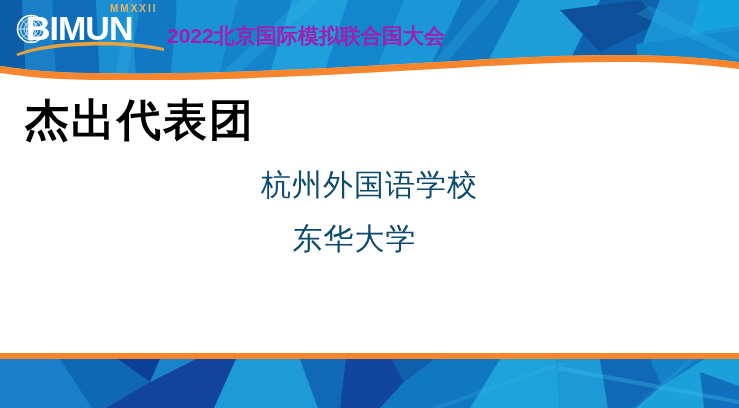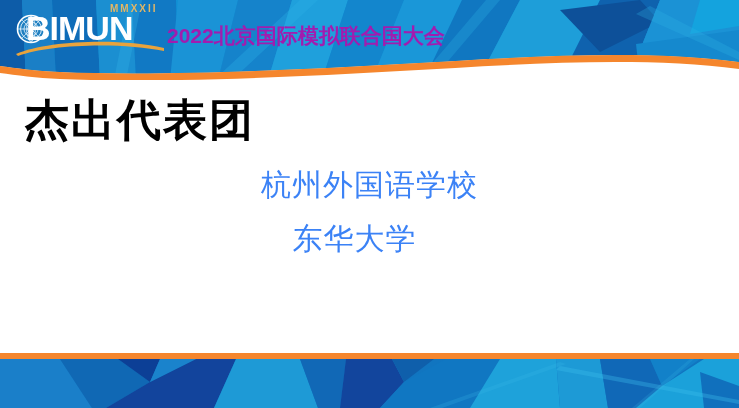--- a/index.html
+++ b/index.html
@@ -132,21 +132,21 @@
   }
   #winner-list {
     position: absolute;
     left: 0;
     top: 78px;
     width: 739px;
   }
   .winner-item {
     font-size: 30px;
     font-weight: normal;
-    color: #3b82f6;
+    color: #0c4a6e;
     letter-spacing: 1px;
     line-height: 54px;
     text-align: center;
     white-space: nowrap;
     font-family: "DejaVu Sans", "Liberation Sans", sans-serif;
   }
   .winner-item.indent-1 { padding-right: 0px; }
   .winner-item.indent-2 { padding-right: 30px; }
 
   

